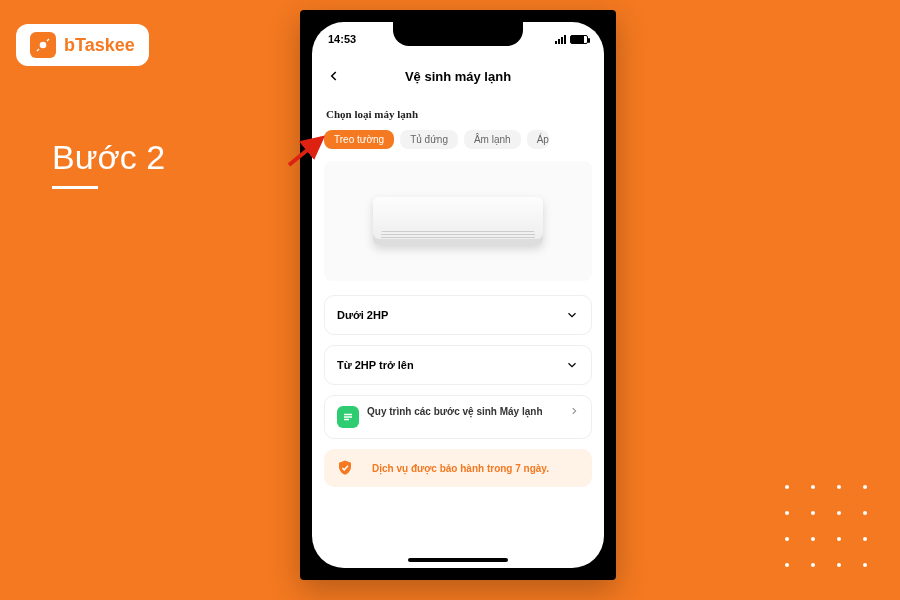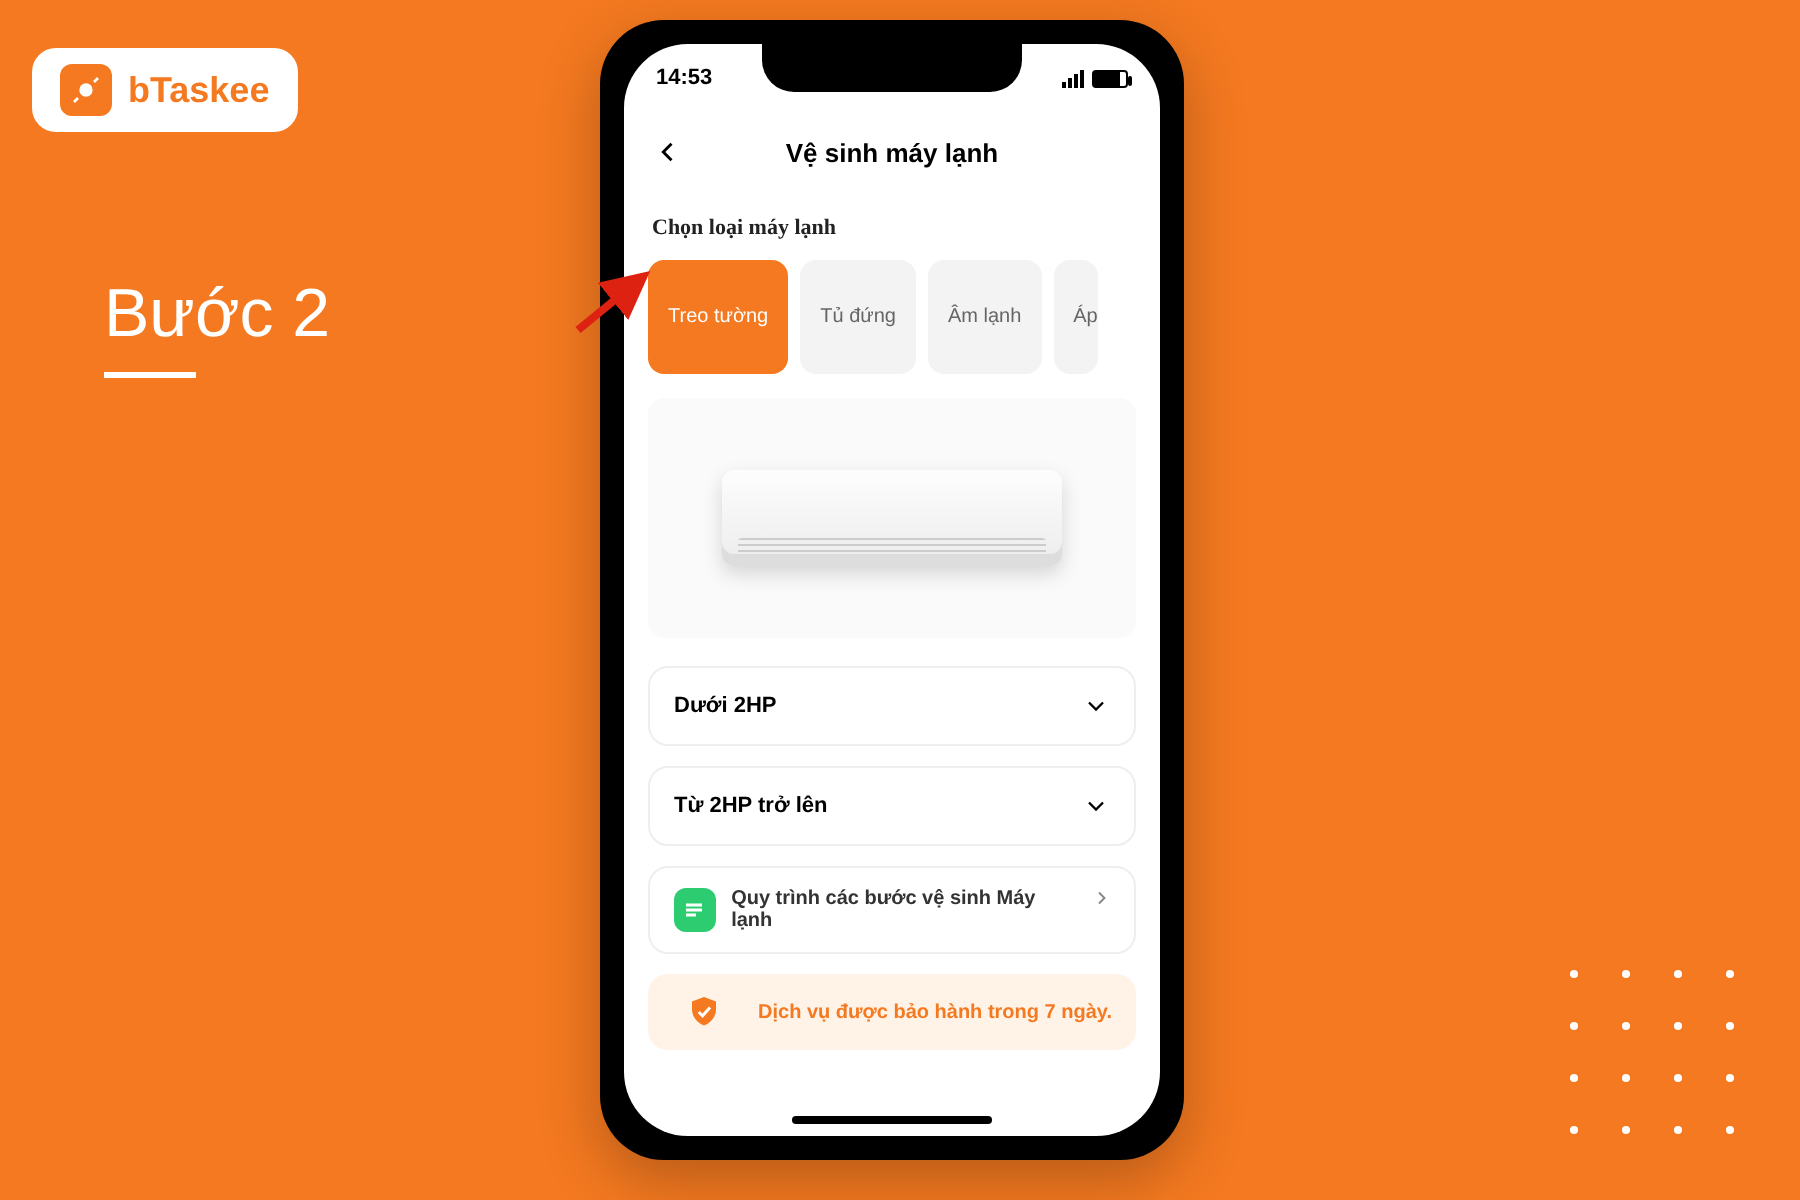--- a/index.html
+++ b/index.html
@@ -38,22 +38,22 @@
       display: grid; grid-template-columns: repeat(4, 10px);
       grid-auto-rows: 10px; gap: 16px;
     }
     .dot-grid span {
       width: 4px; height: 4px; background: #fff; border-radius: 50%;
       justify-self: center; align-self: center;
     }
     
     .phone {
       position: absolute; left: 300px; top: 10px;
-      width: 292px; height: 570px;
-      background: #000; border-radius: 32px;
+      width: 316px; height: 570px;
+      background: #000; border-radius: 4px;
       padding: 12px;
       box-shadow: 0 10px 30px rgba(0,0,0,0.25);
     }
     .phone-inner {
       width: 100%; height: 100%;
       background: #fff; border-radius: 32px;
       overflow: hidden; position: relative;
     }
     .notch {
       position: absolute; top: 0; left: 50%; transform: translateX(-50%);
@@ -82,21 +82,21 @@
       position: absolute; left: 10px; top: 50%; transform: translateY(-50%);
       width: 24px; height: 24px; display: flex; align-items: center; justify-content: center;
       cursor: pointer;
     }
     .app-header-title { font-size: 13px; font-weight: 700; }
     
     .content { padding: 6px 12px 0 12px; }
     .section-label { font-size: 11px; font-weight: 600; color: #222; margin: 6px 0 10px 2px; font-family: Liberation Serif, serif; }
     .chips { display: flex; gap: 6px; overflow: hidden; }
     .chip {
-      padding: 23px 10px; border-radius: 8px; font-size: 10px;
+      padding: 4px 10px; border-radius: 8px; font-size: 10px;
       background: #f3f3f3; color: #666; white-space: nowrap; cursor: pointer;
     }
     .chip.active { background: #f47920; color: #fff; }
     .chip.cut { width: 22px; overflow: hidden; }
     
     .ac-box {
       margin: 12px 0 14px 0; background: #fafafa; border-radius: 8px;
       height: 120px; display: flex; align-items: center; justify-content: center;
     }
     .ac-unit {
@@ -127,21 +127,21 @@
     }
     .process-icon {
       width: 22px; height: 22px; border-radius: 6px; background: #2ecc71;
       display: flex; align-items: center; justify-content: center;
     }
     .process-link .spacer { flex: 1; }
     
     .warranty {
       background: #fff3e8; border-radius: 10px;
       padding: 10px 12px; display: flex; align-items: center; gap: 18px;
-      font-size: 10px; font-weight: 600; color: #f47920; justify-content: flex-end;
+      font-size: 10px; font-weight: 600; color: #f47920;
     }
     .shield-icon { width: 18px; height: 18px; }
     
     .home-ind {
       position: absolute; bottom: 6px; left: 50%; transform: translateX(-50%);
       width: 100px; height: 4px; background: #000; border-radius: 3px;
     }
     
     .pointer {
       position: absolute; left: 284px; top: 130px;

